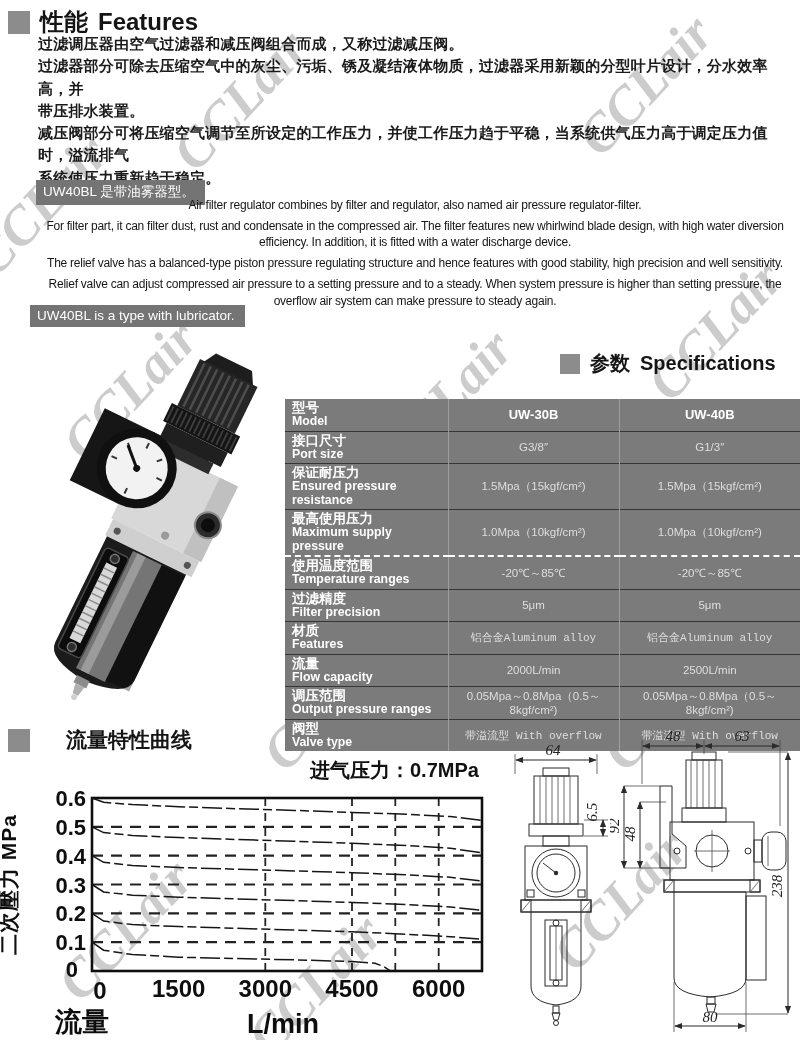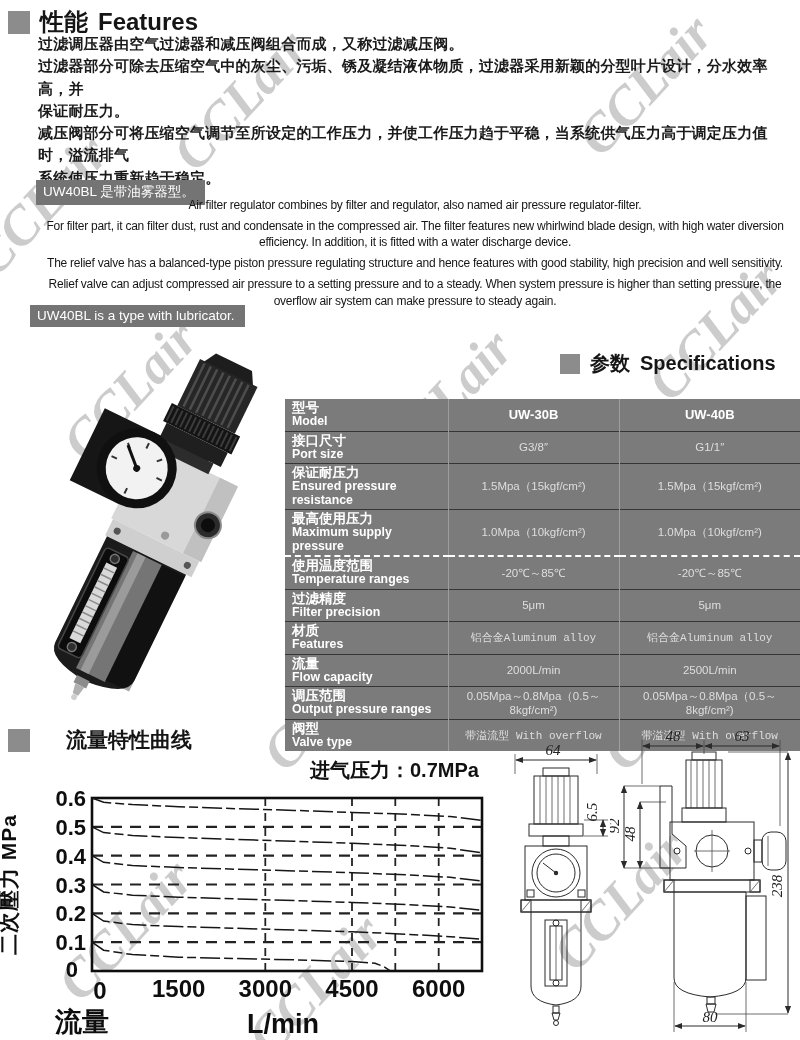--- a/index.html
+++ b/index.html
@@ -86,21 +86,21 @@
 
     <div class="abs sec-head" id="features-heading">
       <span class="sec-sq"></span>
       <span>性能</span>
       <span>Features</span>
     </div>
 
     <div class="abs" id="cn-lines">
         <div class="cn-line">过滤调压器由空气过滤器和减压阀组合而成，又称过滤减压阀。</div>
         <div class="cn-line">过滤器部分可除去压缩空气中的灰尘、污垢、锈及凝结液体物质，过滤器采用新颖的分型叶片设计，分水效率高，并</div>
-        <div class="cn-line">保证耐压力。</div>
+        <div class="cn-line">带压排水装置。</div>
         <div class="cn-line">减压阀部分可将压缩空气调节至所设定的工作压力，并使工作压力趋于平稳，当系统供气压力高于调定压力值时，溢流排气</div>
         <div class="cn-line">系统使压力重新趋于稳定。</div>
       </div>
 
     <div class="abs badge" id="badge-cn">UW40BL 是带油雾器型。</div>
 
     <div class="abs" id="en-lines">
         <p>Air filter regulator combines by filter and regulator, also named air pressure regulator-filter.</p>
         <p>For filter part, it can filter dust, rust and condensate in the compressed air. The filter features new whirlwind blade design, with high water diversion efficiency. In addition, it is fitted with a water discharge device.</p>
         <p>The relief valve has a balanced-type piston pressure regulating structure and hence features with good stability, high precision and well sensitivity.</p>
@@ -175,21 +175,21 @@
             </td>
             <td class="val c1 hdr">UW-30B</td>
             <td class="val hdr">UW-40B</td>
           </tr>
           <tr>
             <td class="lbl">
               <div class="cn">接口尺寸</div>
               <div class="en">Port size</div>
             </td>
             <td class="val c1">G3/8″</td>
-            <td class="val">G1/1″</td>
+            <td class="val">G1/3″</td>
           </tr>
           <tr>
             <td class="lbl">
               <div class="cn">保证耐压力</div>
               <div class="en">Ensured pressure resistance</div>
             </td>
             <td class="val c1">1.5Mpa（15kgf/cm²)</td>
             <td class="val">1.5Mpa（15kgf/cm²)</td>
           </tr>
           <tr>

